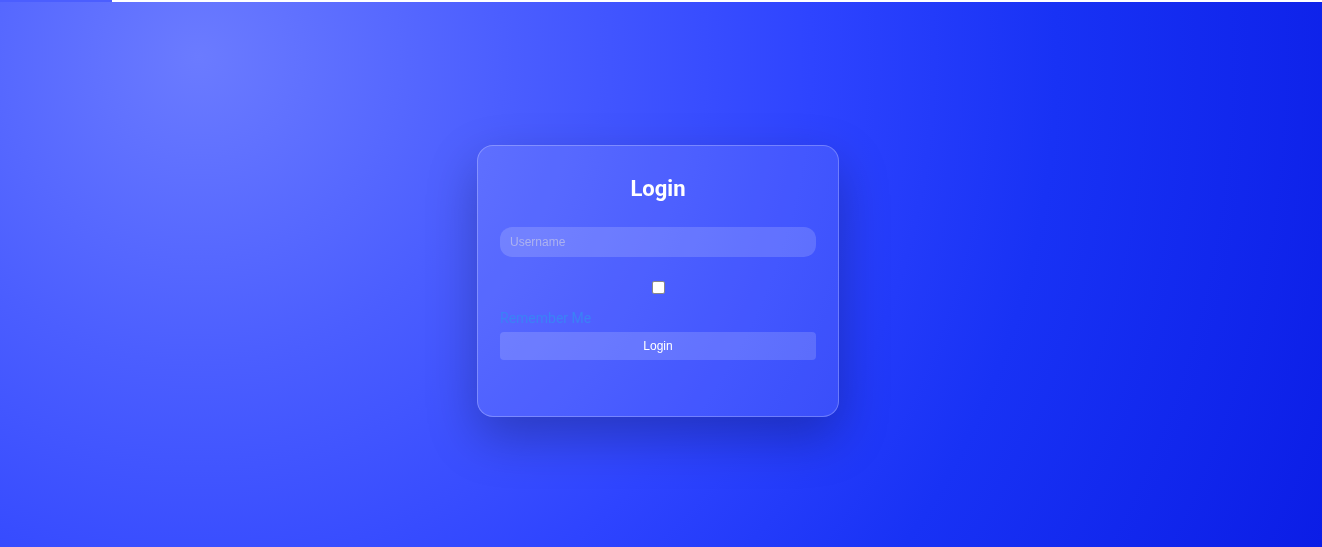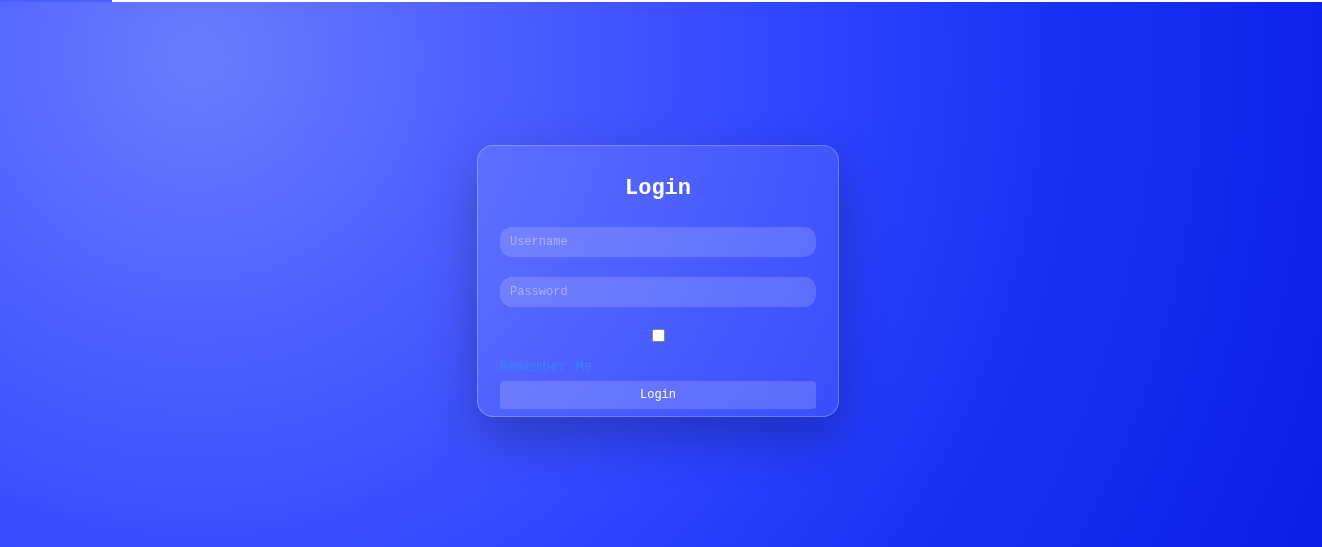--- a/index.html
+++ b/index.html
@@ -1,19 +1,18 @@
 <!DOCTYPE html>
 <html><head>
   <meta charset="utf-8">
   <style>
     * {
       margin: 0;
       padding: 0;
       box-sizing: border-box;
-      font-family: Liberation Mono, monospace;
     }
     
     body {
       font-family: -apple-system, BlinkMacSystemFont, "Segoe UI", Roboto, Helvetica, Arial, sans-serif;
       width: 1322px;
       height: 547px;
       overflow: hidden;
       position: relative;
     }
     
@@ -128,21 +127,20 @@
 
 <div class="page-background"></div>
 <div class="top-white-bar"></div>
 <div class="top-progress-accent"></div>
 
 <div class="login-card">
   <h1 class="login-title">Login</h1>
 
   <input type="text" class="text-input" placeholder="Username" style="">
 
-  <input type="password" class="text-input" placeholder="Password" style="">
 
   <div class="checkbox-row">
     <input type="checkbox" class="remember-checkbox" style="">
   </div>
 
   <label class="remember-label">Remember Me</label>
 
   <button class="login-button">Login</button>
 </div>
 

